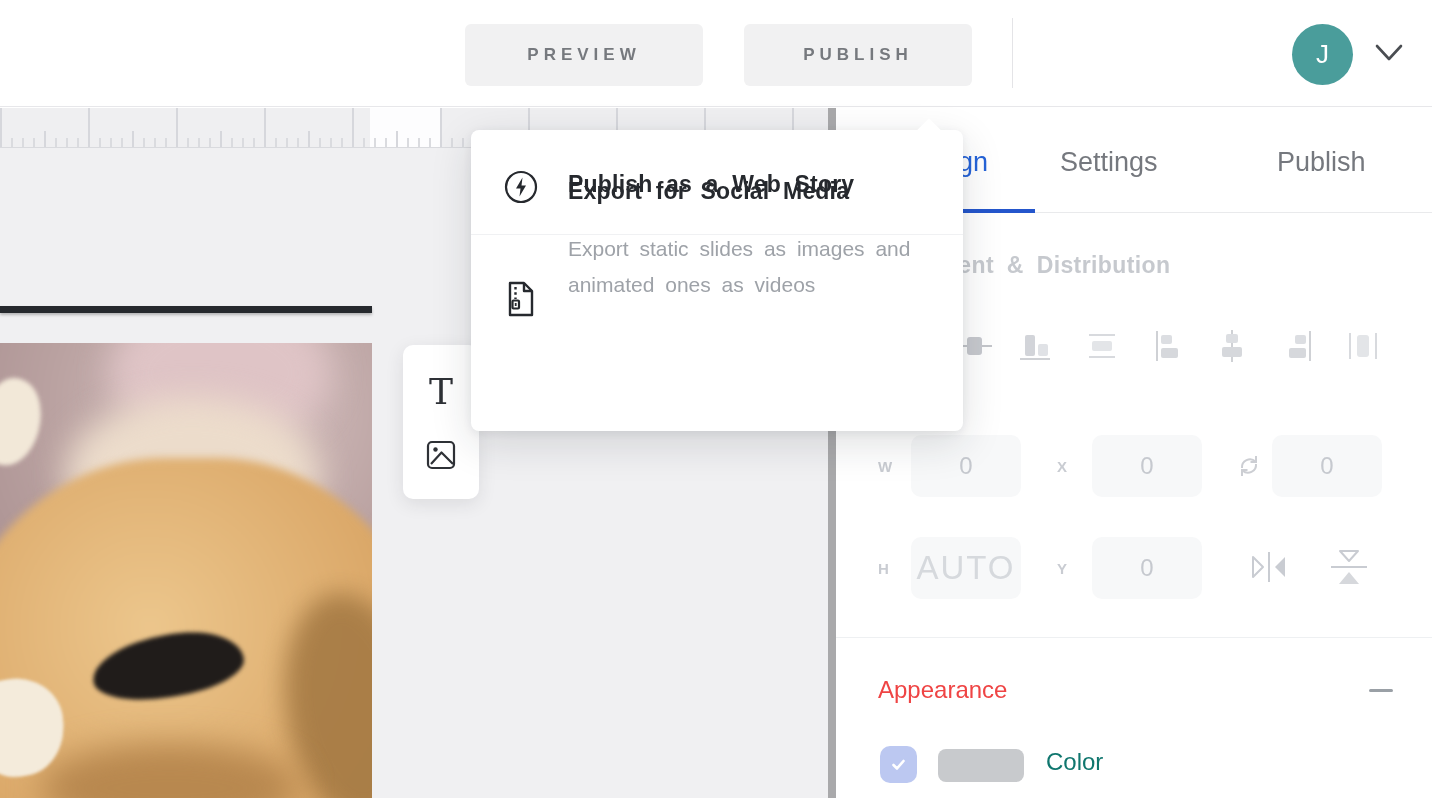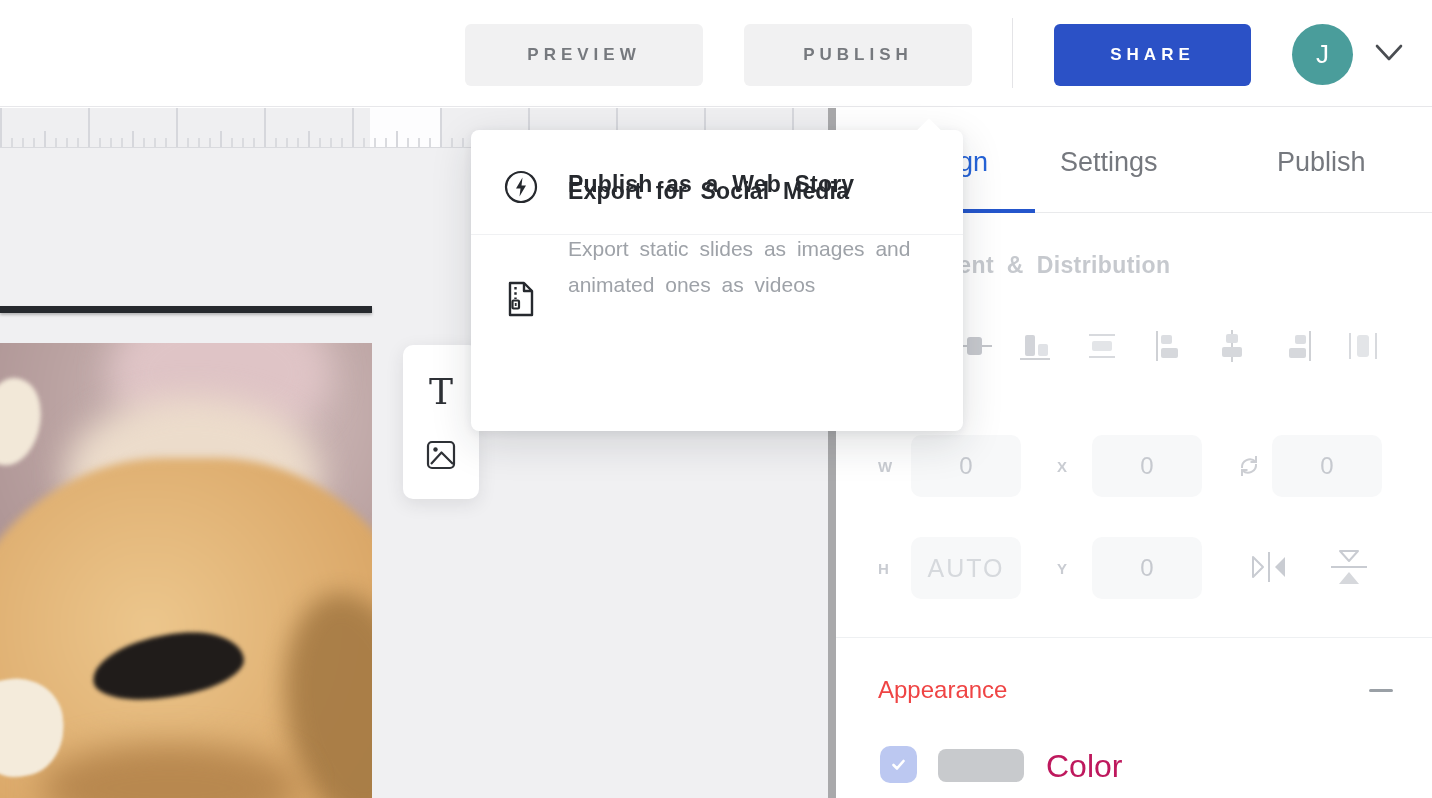--- a/index.html
+++ b/index.html
@@ -77,30 +77,30 @@
   .tab-settings { left:1277px; }
   .tab-underline { position:absolute; left:905px; top:209px; width:130px; height:4px; background:#2456cc; z-index:2; }
 
   .section-title-align { position:absolute; left:878px; top:252px; font-size:23px; font-weight:700;
       color:#c6c9ce; letter-spacing:.4px; word-spacing:6px; z-index:2; }
   .align-icon { position:absolute; top:328px; width:36px; height:36px; z-index:2; cursor:pointer; }
 
   .field-label { position:absolute; font-size:15px; font-weight:700; color:#c9ccd2; letter-spacing:1px; z-index:2; }
   .field-box { position:absolute; width:110px; height:62px; background:#f7f8f9; border-radius:10px;
       display:flex; align-items:center; justify-content:center; font-size:24px; color:#c6c9cf; z-index:2; cursor:text; }
-  .field-box.auto { font-size:25px; color:#d6d9dd; letter-spacing:2px; }
+  .field-box.auto { font-size:33px; color:#d6d9dd; letter-spacing:2px; }
   .rot-icon, .flip-icon { position:absolute; z-index:2; cursor:pointer; }
 
   .panel-divider { position:absolute; left:836px; top:637px; width:596px; height:1px; background:#eef0f2; z-index:2; }
   .section-title-appearance { position:absolute; left:878px; top:676px; font-size:24px; color:#ef4444; z-index:2; }
   .collapse-minus { position:absolute; left:1369px; top:689px; width:24px; height:3px; background:#9aa0a6; border-radius:2px; z-index:2; cursor:pointer; }
   .chk { position:absolute; left:880px; top:746px; width:37px; height:37px; background:#bcc8f1; border-radius:10px;
       display:flex; align-items:center; justify-content:center; z-index:2; cursor:pointer; }
   .swatch { position:absolute; left:938px; top:749px; width:86px; height:33px; background:#c8cacd; border-radius:8px; z-index:2; cursor:pointer; }
-  .color-label { position:absolute; left:1046px; top:748px; font-size:32px; color:#be185d; z-index:2; }
+  .color-label { position:absolute; left:1046px; top:748px; font-size:24px; color:#0f766e; z-index:2; }
 
   
   .dropdown { position:absolute; left:471px; top:115px; width:492px; height:301px; background:#fff;
       border-radius:8px; box-shadow:0 12px 42px rgba(30,34,40,0.14), 0 2px 10px rgba(30,34,40,0.07); z-index:30;margin-top:15px; }
   .dropdown-caret { position:absolute; left:449px; top:-8px; width:18px; height:18px; background:#fff; transform:rotate(45deg); }
   .menu-item-1 { position:absolute; left:0; top:0; width:492px; height:104px; cursor:pointer; }
   .menu-item-2 { position:absolute; left:0; top:105px; width:492px; height:196px; cursor:pointer; }
   .menu-divider { position:absolute; left:0; top:104px; width:492px; height:1px; background:#f0f1f3; }
   .menu-icon-1 { position:absolute; left:32px; top:39px; }
   .menu-icon-2 { position:absolute; left:34px; top:150px; }
@@ -225,21 +225,20 @@
       <polyline points="4.5,10 8,13.5 14.5,6" fill="none" stroke="#ffffff" stroke-width="2.6" stroke-linecap="round" stroke-linejoin="round"></polyline>
     </svg>
   </div>
   <div class="swatch"></div>
   <div class="color-label">Color</div>
 
   <div class="header">
     <button class="btn-soft btn-preview">PREVIEW</button>
     <button class="btn-soft btn-publish">PUBLISH</button>
     <div class="hdr-divider"></div>
-    <button class="btn-share">SHARE</button>
     <div class="avatar">J</div>
     <svg class="hdr-chevron" viewBox="0 0 30 22">
       <polyline points="3,4 15,17 27,4" fill="none" stroke="#4a4d52" stroke-width="2.6" stroke-linecap="round" stroke-linejoin="round"></polyline>
     </svg>
   </div>
 
   <div class="dropdown">
     <div class="dropdown-caret"></div>
     <div class="menu-item-1"></div>
     <svg class="menu-icon-1" width="36" height="36" viewBox="0 0 36 36">

